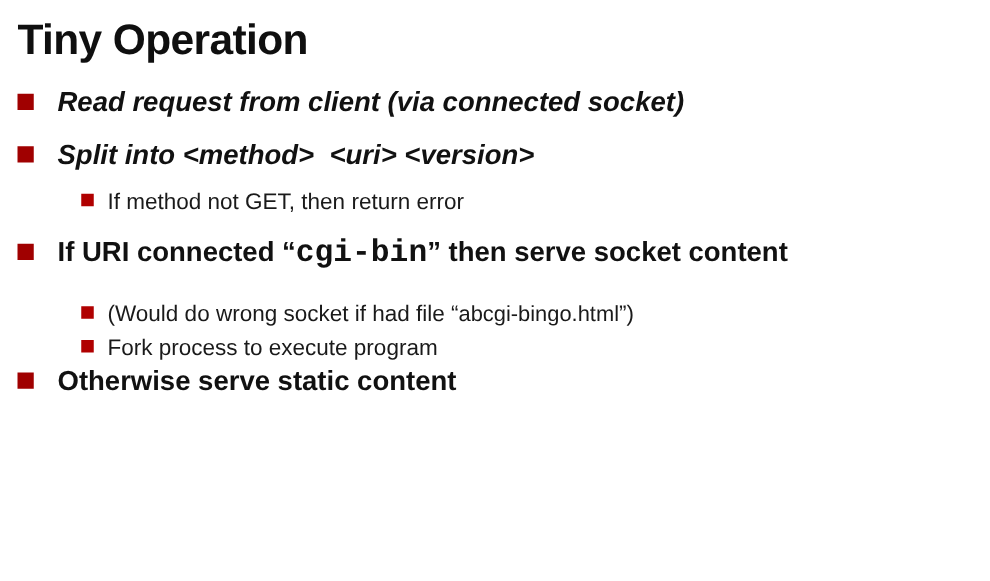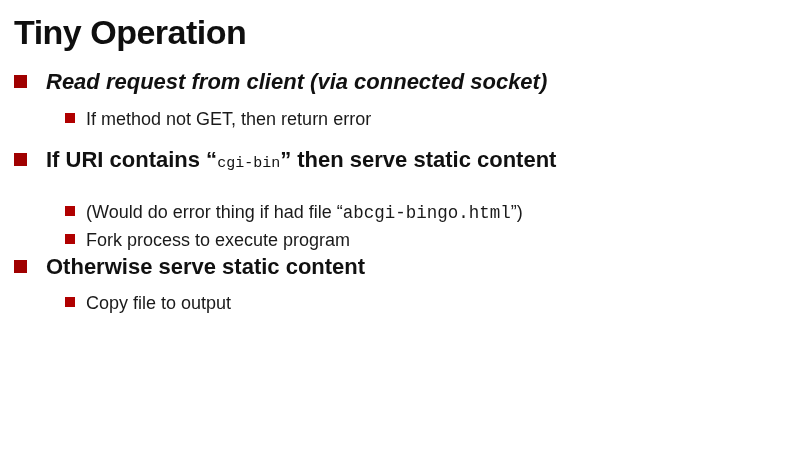--- a/index.html
+++ b/index.html
@@ -52,25 +52,25 @@
   .sq2 {
     flex: none;
     width: 10px;
     height: 10px;
     margin: 6px 11px 0 0;
     background: var(--bullet-sub, #b00000);
   }
   .seg { white-space: pre-wrap; }
   .mono-bold {
     font-family: "Liberation Mono", monospace;
-    font-weight: 400;
-    font-size: 15px;
+    font-weight: 700;
+    font-size: 25px;
   }
   .mono {
-    font-family: Liberation Mono, monospace;
+    font-family: Liberation Sans, sans-serif;
     font-weight: 400;
     font-size: 17.5px;
     margin-top: 20px;
   }
   .mt52 { margin-top: 52px; }
   .mt14 { margin-top: 14px; font-style: italic; }
   .mt11 { margin-top: 11px; text-align: center; }
   .mt15 { margin-top: 15px; }
   .mt22 { margin-top: 22px; }
   .mt13 { margin-top: 3px; }
@@ -83,44 +83,44 @@
 <div class="slide">
 
   <div class="title">Tiny Operation</div>
 
 
   <div class="row l1 mt14">
     <span class="sq1"></span>
     <span class="seg">Read request from client (via connected socket)</span>
   </div>
 
+  <div class="row l1 mt14">
+    <span class="sq1"></span>
+    <span class="seg">Split into &lt;method&gt;  &lt;uri&gt; &lt;version&gt;</span>
+  </div>
 
   <div class="row l2 mt11">
     <span class="sq2"></span>
     <span class="seg">If method not GET, then return error</span>
   </div>
 
   <div class="row l1 mt15">
     <span class="sq1"></span>
-    <span><span class="seg">If URI contains “</span><span class="seg mono-bold">cgi-bin</span><span class="seg">” then serve static content</span></span>
+    <span><span class="seg">If URI connected “</span><span class="seg mono-bold">cgi-bin</span><span class="seg">” then serve socket content</span></span>
   </div>
 
   <div class="row l2 mt22">
     <span class="sq2"></span>
-    <span><span class="seg">(Would do error thing if had file “</span><span class="seg mono">abcgi-bingo.html</span><span class="seg">”)</span></span>
+    <span><span class="seg">(Would do wrong socket if had file “</span><span class="seg mono">abcgi-bingo.html</span><span class="seg">”)</span></span>
   </div>
 
   <div class="row l2 mt13">
     <span class="sq2"></span>
     <span class="seg">Fork process to execute program</span>
   </div>
 
   <div class="row l1 mt16">
     <span class="sq1"></span>
     <span class="seg">Otherwise serve static content</span>
   </div>
 
-  <div class="row l2 mt10">
-    <span class="sq2"></span>
-    <span class="seg">Copy file to output</span>
-  </div>
 
 </div>
 
 </body></html>

